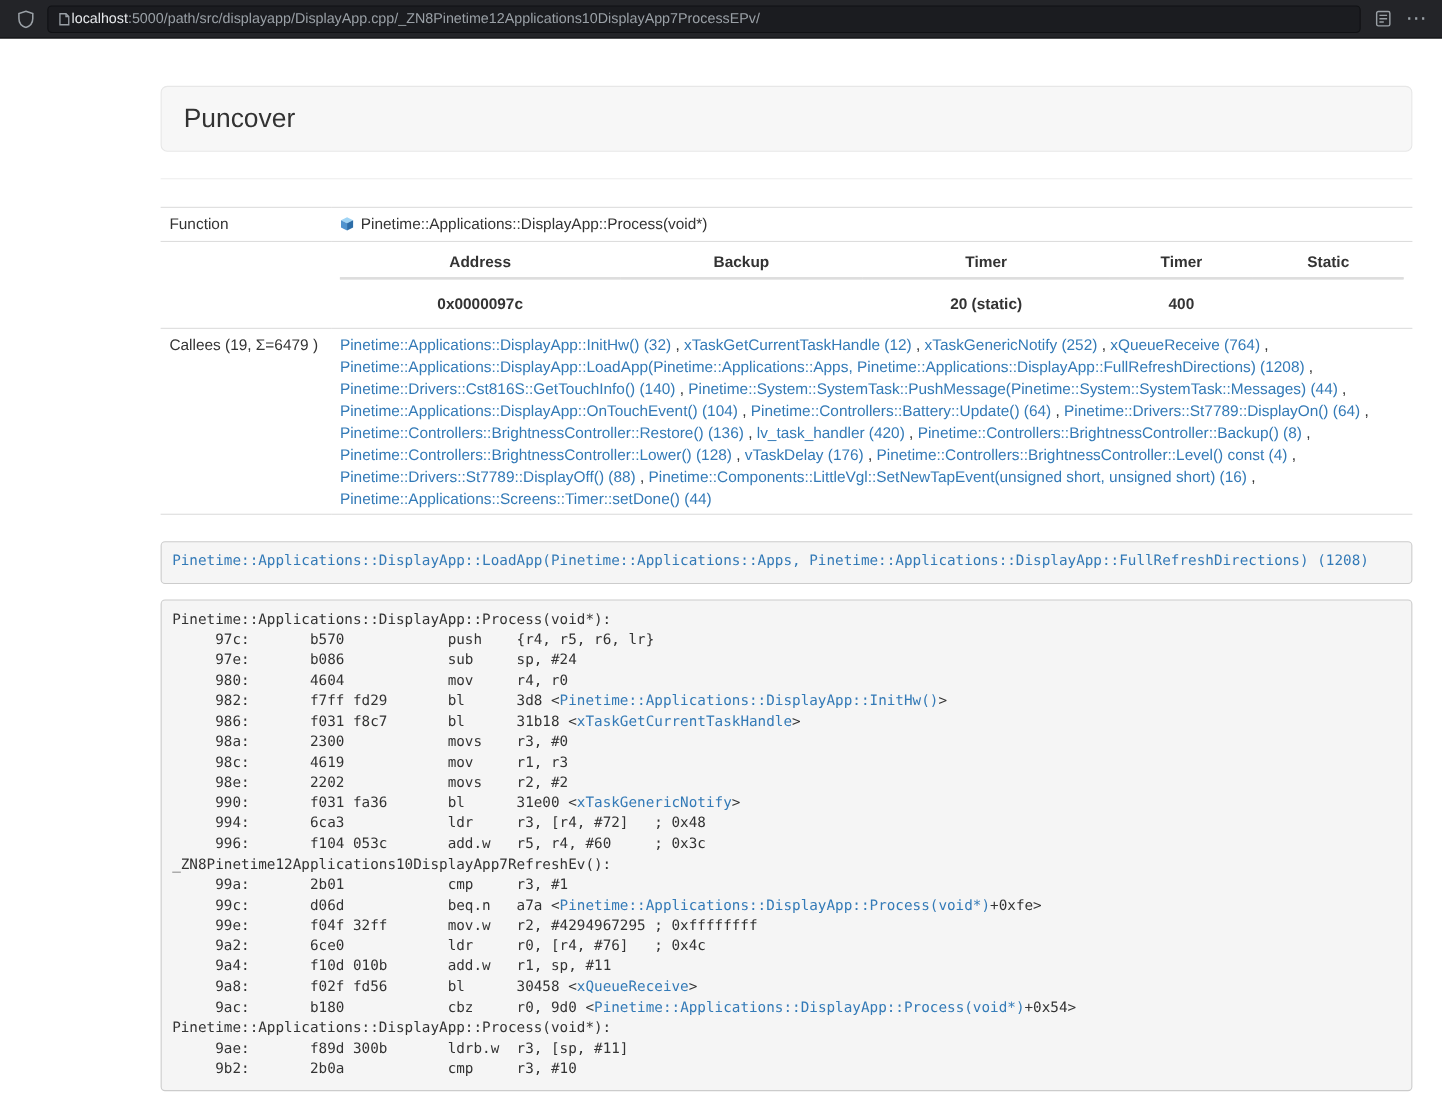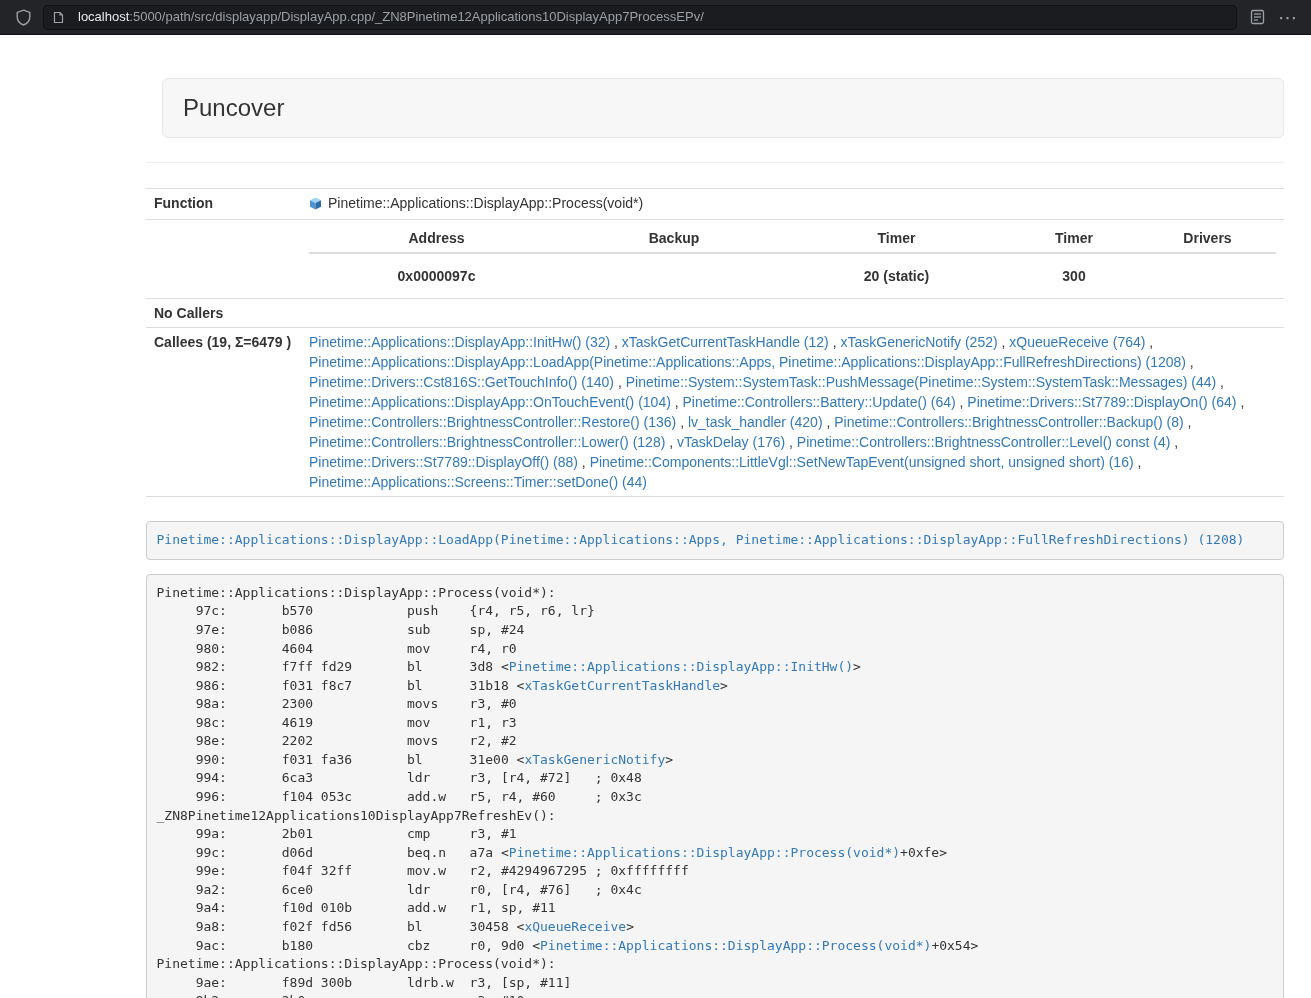--- a/index.html
+++ b/index.html
@@ -12,41 +12,41 @@
   html,body{margin:0;padding:0}
   body{background:#ffffff;font-family:"Liberation Sans",sans-serif;font-size:14px;
        line-height:1.42857143;color:var(--text);min-width:1311px;}
   a{color:var(--link);text-decoration:none}
 
   
   .chrome{height:35px;background:var(--chrome-bg);display:flex;align-items:center;
           gap:9px;padding:0 12px;border-bottom:1px solid #111215;box-sizing:border-box;}
   .icon-btn{display:flex;align-items:center;justify-content:center;width:22px;height:22px;
             flex:0 0 auto;color:var(--chrome-text);cursor:pointer;}
-  .url-field{flex:1;display:flex;align-items:center;gap:14px;height:25px;
+  .url-field{flex:1;display:flex;align-items:center;gap:1px;height:25px;
              background:var(--chrome-field-bg);border:1px solid #101114;border-radius:4px;
              padding:0 9px;font-size:13px;color:var(--chrome-text);overflow:hidden;
              white-space:nowrap;box-sizing:border-box;}
   .url-host{color:var(--chrome-text-bright);}
   .dots{font-size:19px;line-height:1;letter-spacing:1px;color:var(--chrome-text);}
 
   
   .main{padding:43px 27px 60px 146px;}
   .app-header{background:var(--header-bg);border:1px solid var(--header-border);
-              border-radius:6px;padding:12px 20px;margin-bottom:24px;margin-left:16px;}
+              border-radius:6px;padding:12px 20px;margin-bottom:24px;}
   .app-header h1{margin:0;font-size:24px;font-weight:400;color:var(--text);}
   hr.divider{border:0;border-top:1px solid #eeeeee;margin:0 0 25px;}
   .breadcrumb{margin-bottom:8px;}
 
   table.fn-table{width:100%;border-collapse:collapse;margin-bottom:24px;
                  border-bottom:1px solid var(--border);}
   table.fn-table>tbody>tr>th,
   table.fn-table>tbody>tr>td{border-top:1px solid var(--border);padding:4px 8px;
                  text-align:left;vertical-align:top;box-sizing:border-box;}
-  th.label-col{width:155px;font-weight:bold;}
+  th.label-col{width:155px;font-weight:normal;}
 
   table.stats{width:100%;border-collapse:collapse;}
   table.stats th,table.stats td{text-align:center;padding:4px 8px;box-sizing:border-box;}
   table.stats thead th{border-bottom:2px solid var(--border);font-weight:bold;}
   table.stats tbody td{padding-top:12px;padding-bottom:8px;font-weight:bold;}
   table.stats th:nth-child(1){width:255px}
   table.stats th:nth-child(2){width:220px}
   table.stats th:nth-child(3){width:225px}
   table.stats th:nth-child(4){width:130px}
 
@@ -117,40 +117,36 @@
       <tr>
         <th class="label-col"></th>
         <td>
           <table class="stats">
             <thead>
                 <tr>
                   <th>Address</th>
                   <th>Backup</th>
                   <th>Timer</th>
                   <th>Timer</th>
-                  <th>Drivers</th>
+                  <th>Static</th>
                 </tr>
               </thead>
             <tbody>
                 <tr>
                   <td>0x0000097c</td>
                   <td></td>
                   <td>20 (static)</td>
-                  <td>300</td>
+                  <td>400</td>
                   <td></td>
                 </tr>
               </tbody>
           </table>
         </td>
       </tr>
 
-      <tr>
-        <th class="label-col">No Callers</th>
-        <td></td>
-      </tr>
 
       <tr>
         <th class="label-col">Callees (19, Σ=6479 )</th>
         <td><a href="#">Pinetime::Applications::DisplayApp::InitHw() (32)</a> , <a href="#">xTaskGetCurrentTaskHandle (12)</a> , <a href="#">xTaskGenericNotify (252)</a> , <a href="#">xQueueReceive (764)</a> , <a href="#">Pinetime::Applications::DisplayApp::LoadApp(Pinetime::Applications::Apps, Pinetime::Applications::DisplayApp::FullRefreshDirections) (1208)</a> , <a href="#">Pinetime::Drivers::Cst816S::GetTouchInfo() (140)</a> , <a href="#">Pinetime::System::SystemTask::PushMessage(Pinetime::System::SystemTask::Messages) (44)</a> , <a href="#">Pinetime::Applications::DisplayApp::OnTouchEvent() (104)</a> , <a href="#">Pinetime::Controllers::Battery::Update() (64)</a> , <a href="#">Pinetime::Drivers::St7789::DisplayOn() (64)</a> , <a href="#">Pinetime::Controllers::BrightnessController::Restore() (136)</a> , <a href="#">lv_task_handler (420)</a> , <a href="#">Pinetime::Controllers::BrightnessController::Backup() (8)</a> , <a href="#">Pinetime::Controllers::BrightnessController::Lower() (128)</a> , <a href="#">vTaskDelay (176)</a> , <a href="#">Pinetime::Controllers::BrightnessController::Level() const (4)</a> , <a href="#">Pinetime::Drivers::St7789::DisplayOff() (88)</a> , <a href="#">Pinetime::Components::LittleVgl::SetNewTapEvent(unsigned short, unsigned short) (16)</a> , <a href="#">Pinetime::Applications::Screens::Timer::setDone() (44)</a></td>
       </tr>
     </tbody>
   </table>
 
   <pre class="snippet"><a href="#">Pinetime::Applications::DisplayApp::LoadApp(Pinetime::Applications::Apps, Pinetime::Applications::DisplayApp::FullRefreshDirections) (1208)</a></pre>
 

